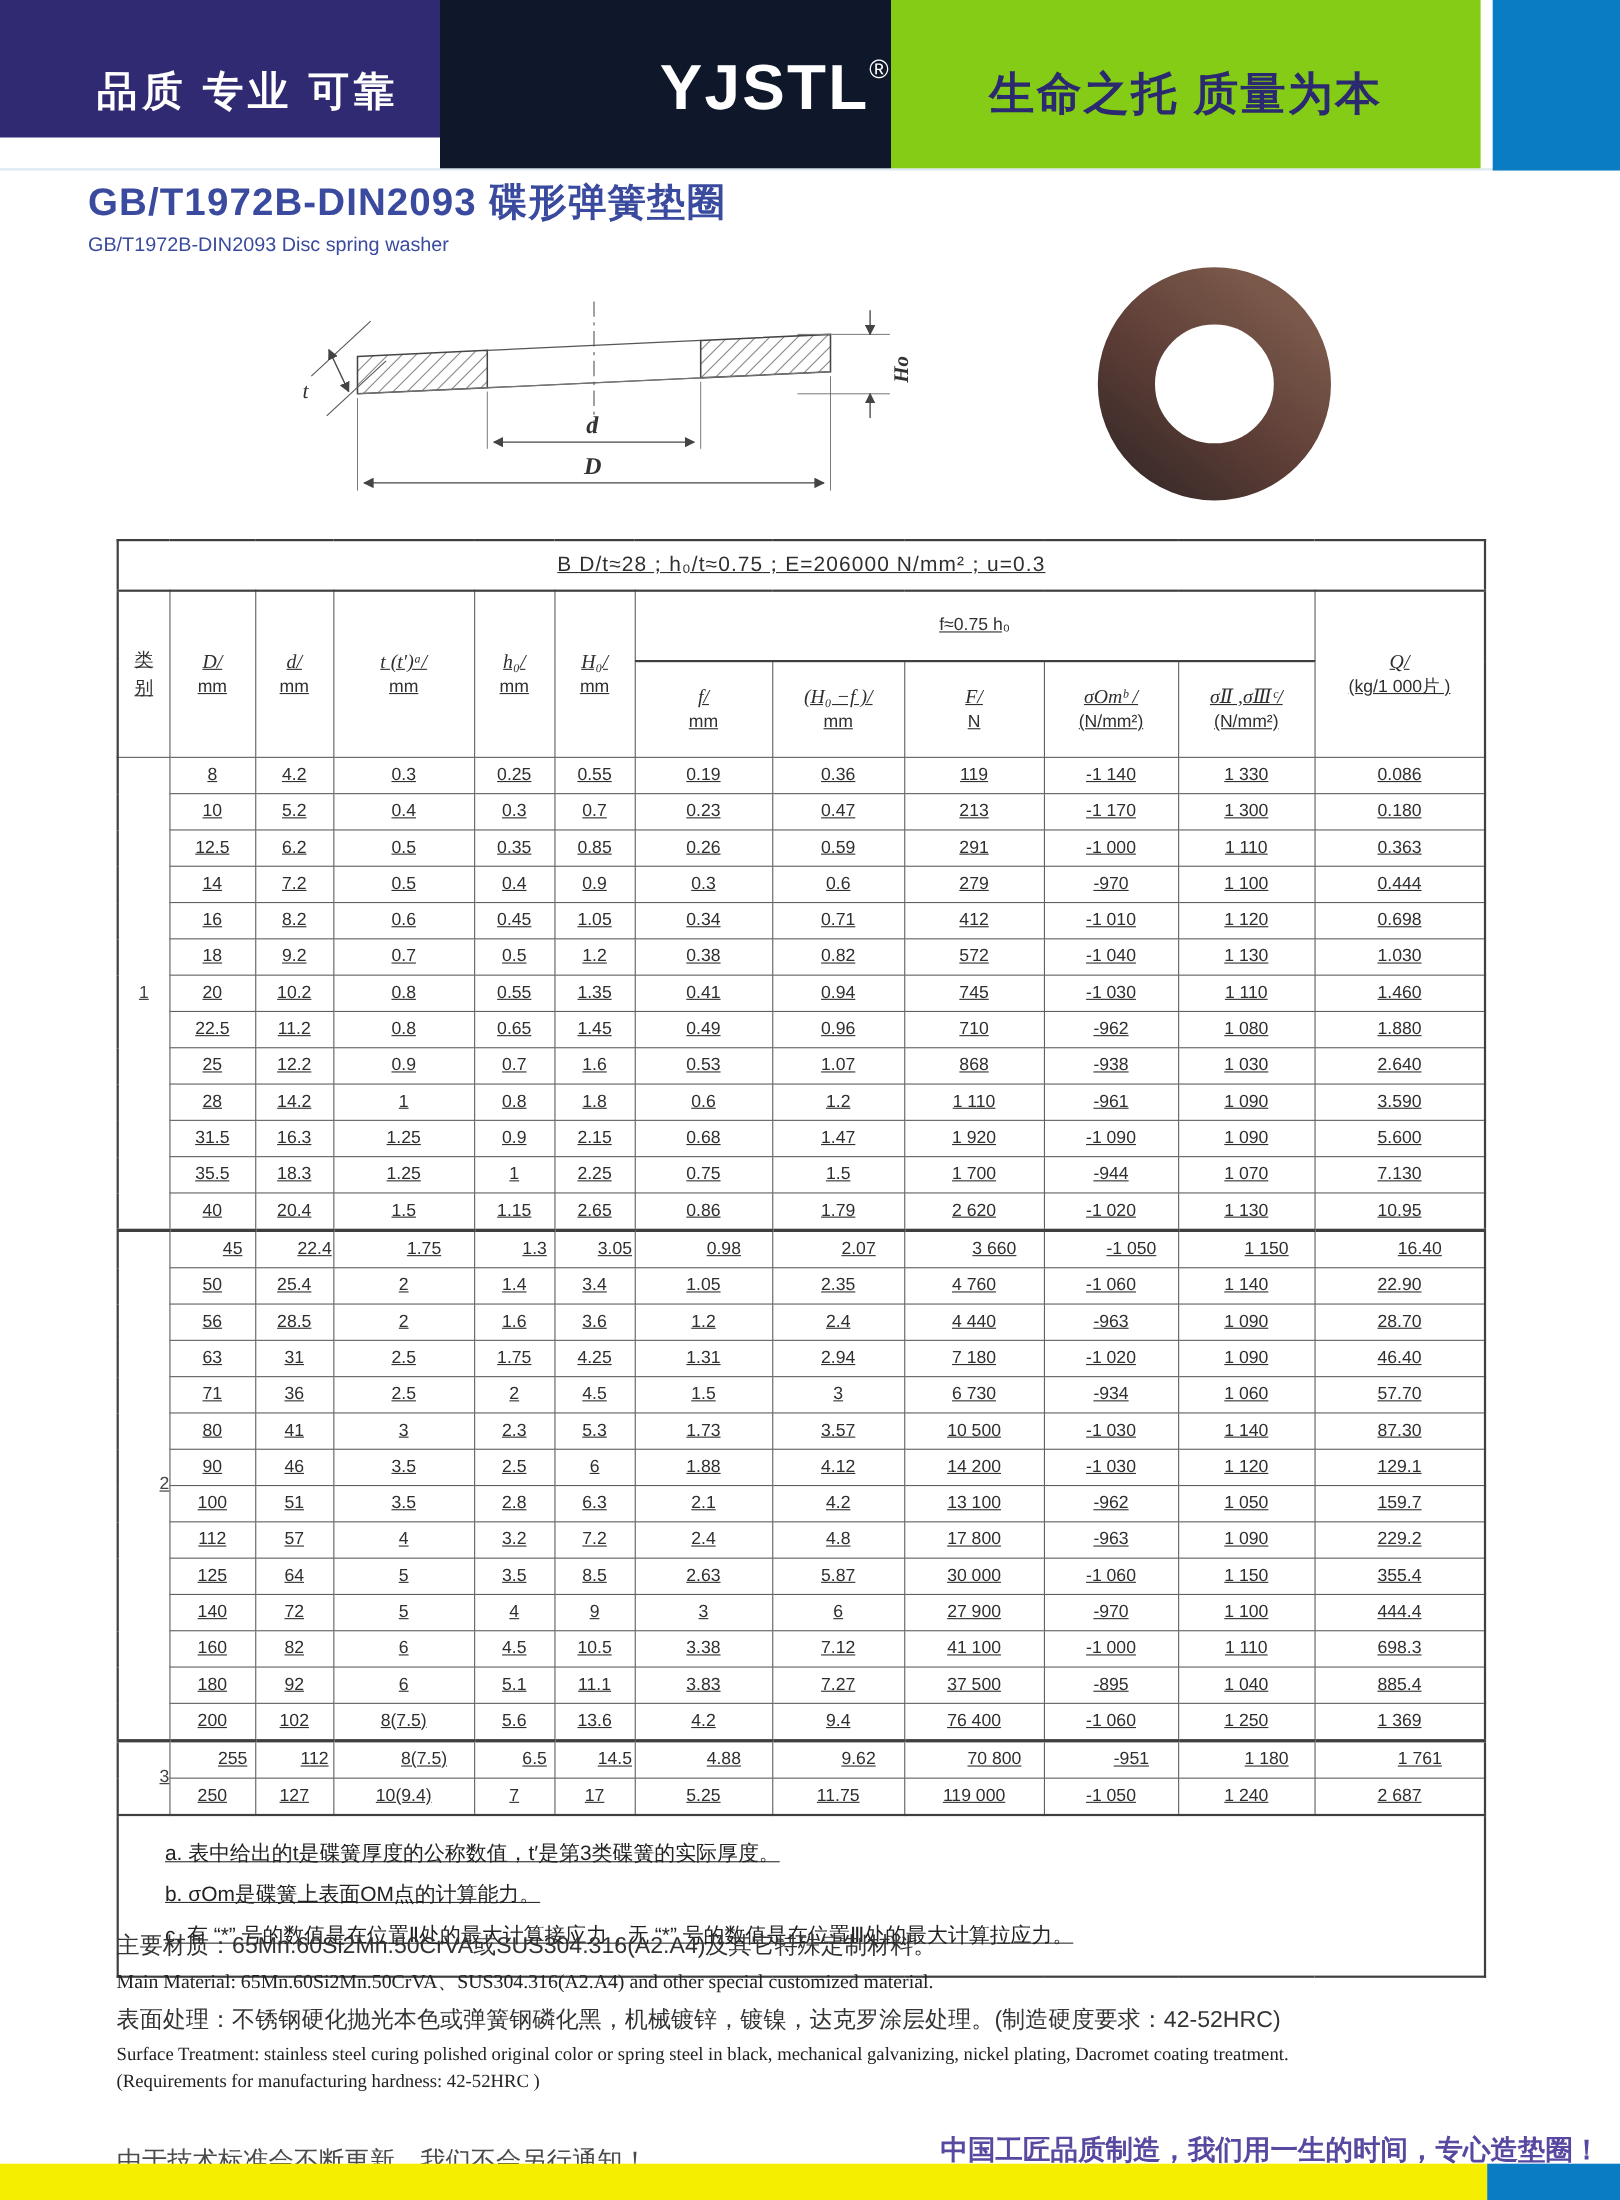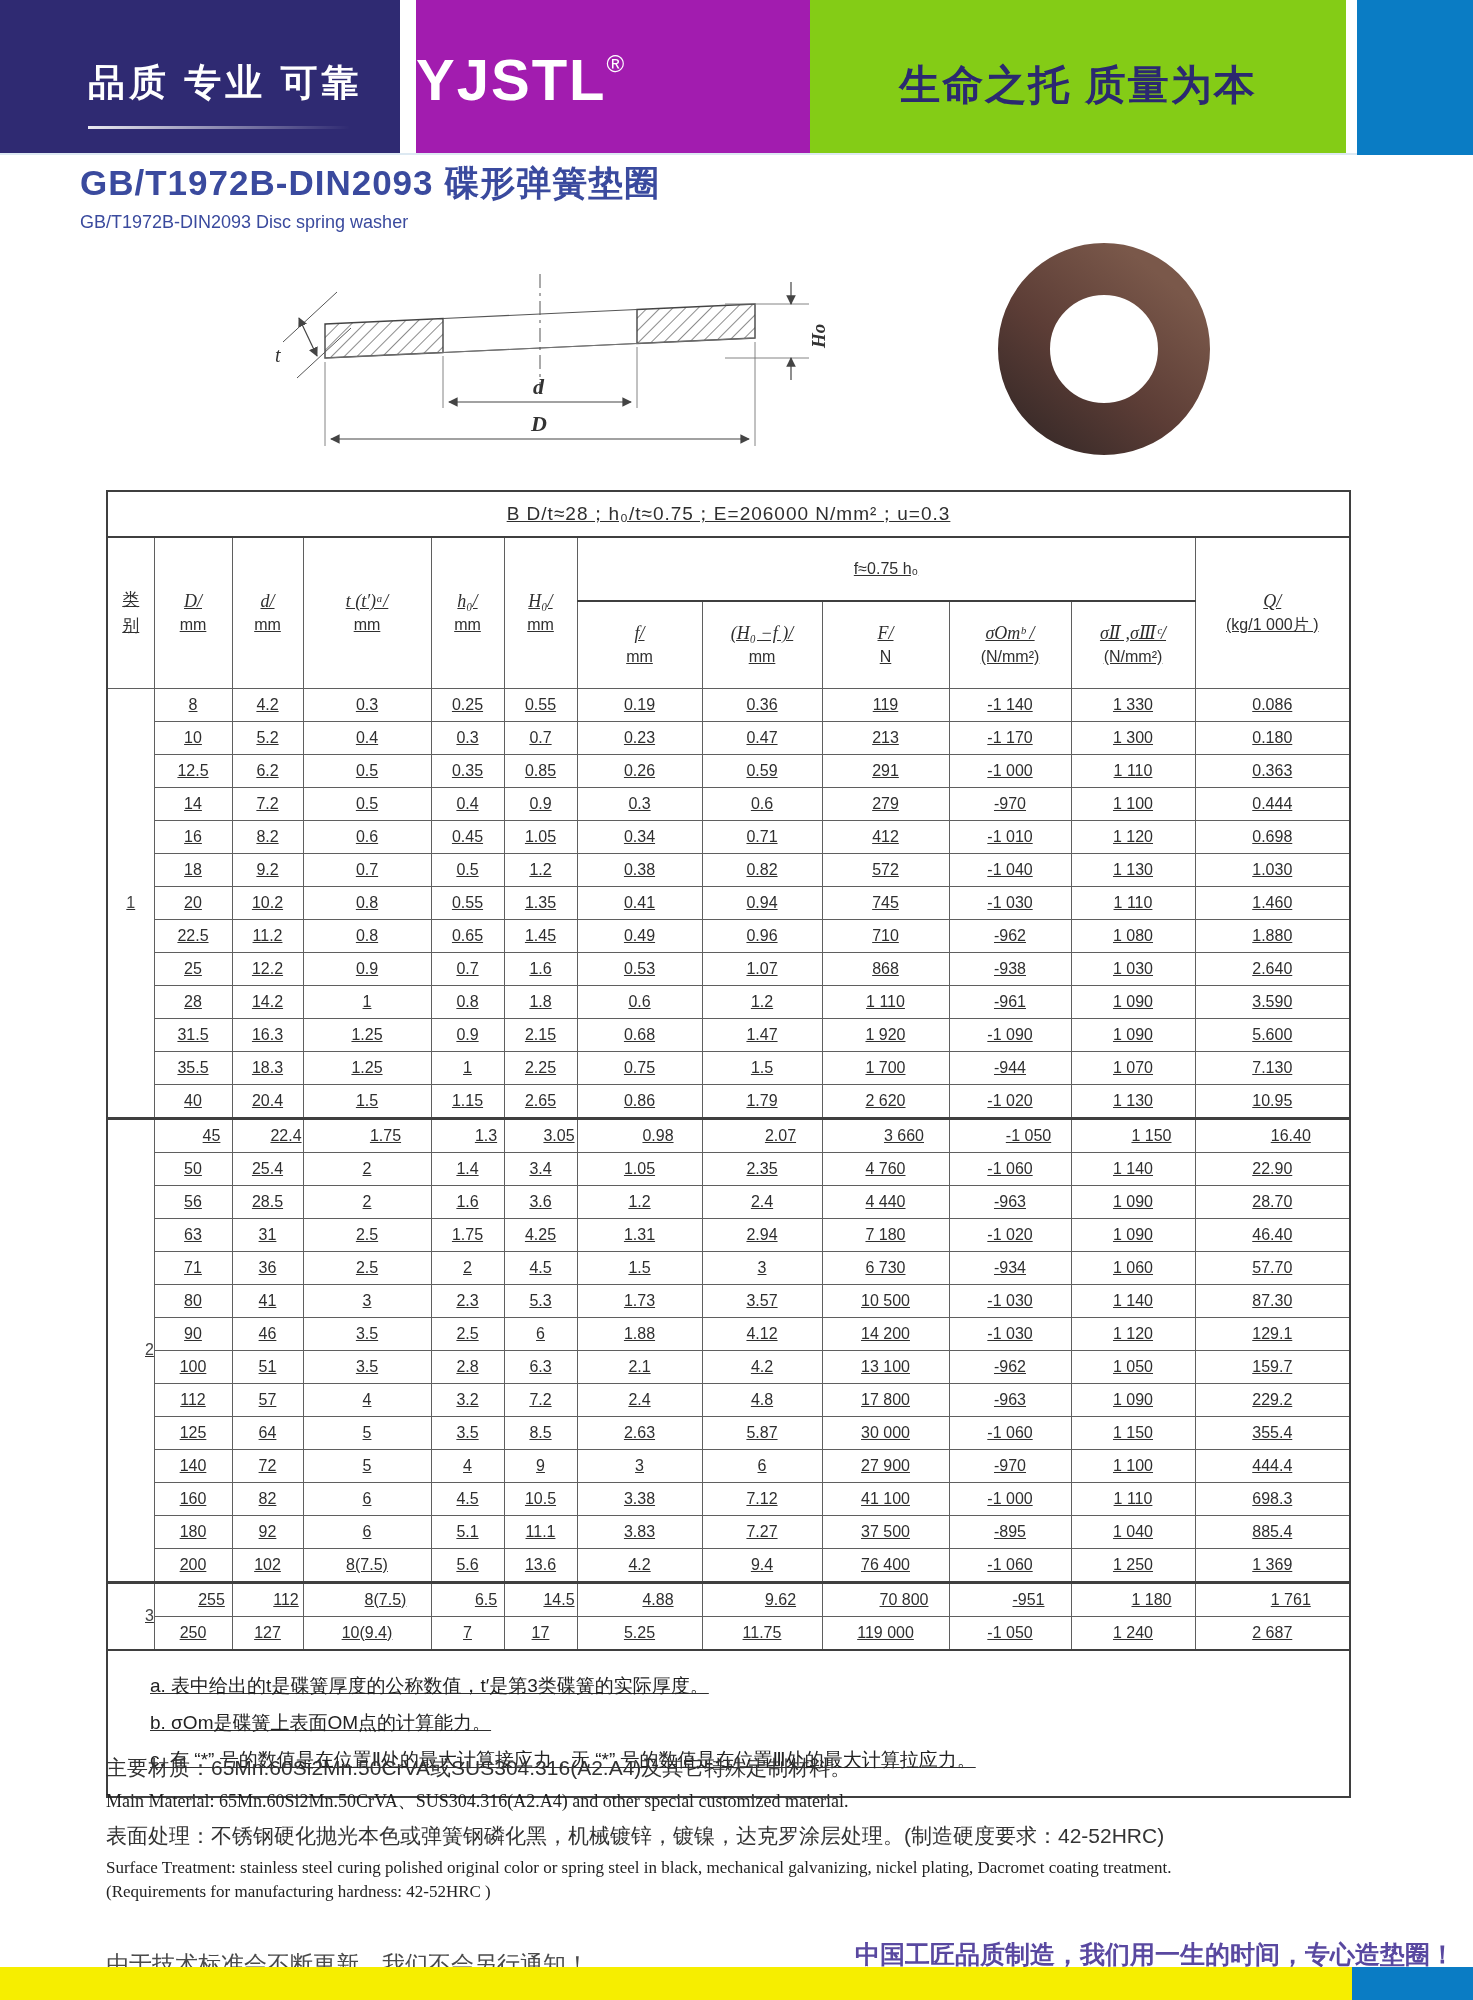--- a/index.html
+++ b/index.html
@@ -1,25 +1,25 @@
 <!DOCTYPE html>
 <html><head>
 <meta charset="utf-8">
 <style>
   html,body{margin:0;padding:0;background:#ffffff;}
   .page{position:relative;width:1473px;height:2000px;background:#ffffff;overflow:hidden;
         font-family:"Liberation Sans","DejaVu Sans",sans-serif;margin:0 auto;}
 
   
   .hdr{position:absolute;top:0;left:0;width:1473px;height:153px;border-bottom:2px solid #dde9f2;}
-  .hdr-navy{position:absolute;top:0;left:0;width:400px;height:153px;background:#2f2a72;}
+  .hdr-navy{position:absolute;top:0;left:0;width:400px;height:125px;background:#2f2a72;}
   .left-slogan{position:absolute;left:88px;top:58px;color:#ffffff;font-size:37px;font-weight:bold;letter-spacing:4px;}
   .left-underline{position:absolute;left:88px;top:126px;width:262px;height:3px;
         background:linear-gradient(to right,rgba(255,255,255,.9),rgba(255,255,255,0));}
-  .hdr-purple{position:absolute;top:0;left:416px;width:410px;height:153px;background:#a21caf;text-align:left;}
+  .hdr-purple{position:absolute;top:0;left:400px;width:410px;height:153px;background:#0f172a;text-align:right;}
   .logo{display:inline-block;margin-top:46px;color:#ffffff;font-size:58px;font-weight:bold;letter-spacing:2px;}
   .logo sup{font-size:24px;vertical-align:28px;font-weight:normal;}
   .hdr-yellow{position:absolute;top:0;left:810px;width:536px;height:153px;background:#84cc16;text-align:center;}
   .right-slogan{display:inline-block;margin-top:58px;color:#2b2970;font-size:41px;font-weight:bold;letter-spacing:2px;}
   .hdr-blue{position:absolute;top:0;left:1357px;width:116px;height:155px;background:#0a7cc4;}
 
   
   .title-cn{position:absolute;left:80px;top:160px;color:#3a4a9e;font-size:35px;font-weight:bold;letter-spacing:1px;}
   .title-en{position:absolute;left:80px;top:212px;color:#3a4a9e;font-size:18px;}
 

